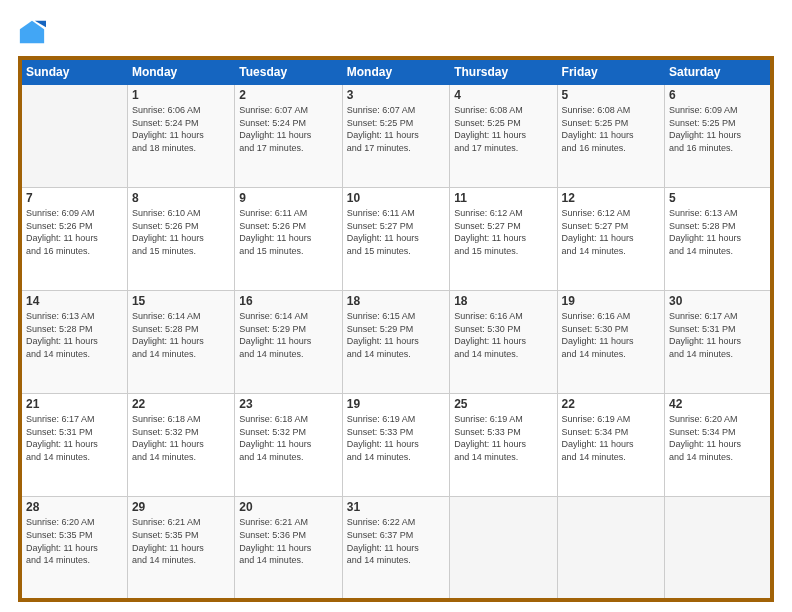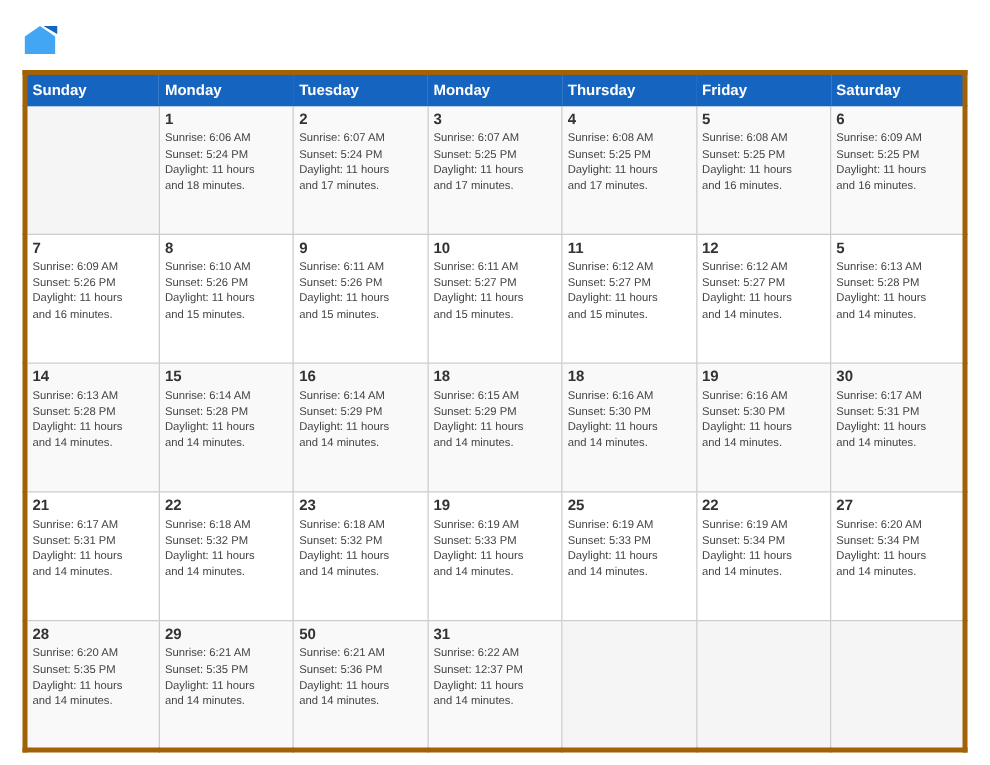--- a/index.html
+++ b/index.html
@@ -317,21 +317,21 @@
 and 14 minutes.</div>
           </td>
           <td>
             <span class="day-num">22</span>
             <div class="day-info" style="white-space: pre-line;">Sunrise: 6:19 AM
 Sunset: 5:34 PM
 Daylight: 11 hours
 and 14 minutes.</div>
           </td>
           <td>
-            <span class="day-num">27</span>
+            <span class="day-num">42</span>
             <div class="day-info" style="white-space: pre-line;">Sunrise: 6:20 AM
 Sunset: 5:34 PM
 Daylight: 11 hours
 and 14 minutes.</div>
           </td>
         </tr>
         <tr>
           <td>
             <span class="day-num">28</span>
             <div class="day-info" style="white-space: pre-line;">Sunrise: 6:20 AM
@@ -340,30 +340,30 @@
 and 14 minutes.</div>
           </td>
           <td>
             <span class="day-num">29</span>
             <div class="day-info" style="white-space: pre-line;">Sunrise: 6:21 AM
 Sunset: 5:35 PM
 Daylight: 11 hours
 and 14 minutes.</div>
           </td>
           <td>
-            <span class="day-num">50</span>
+            <span class="day-num">20</span>
             <div class="day-info" style="white-space: pre-line;">Sunrise: 6:21 AM
 Sunset: 5:36 PM
 Daylight: 11 hours
 and 14 minutes.</div>
           </td>
           <td>
             <span class="day-num">31</span>
             <div class="day-info" style="white-space: pre-line;">Sunrise: 6:22 AM
-Sunset: 12:37 PM
+Sunset: 6:37 PM
 Daylight: 11 hours
 and 14 minutes.</div>
           </td>
           <td class="empty-cell"></td>
           <td class="empty-cell"></td>
           <td class="empty-cell"></td>
         </tr>
       </tbody>
   </table>
 </div>

